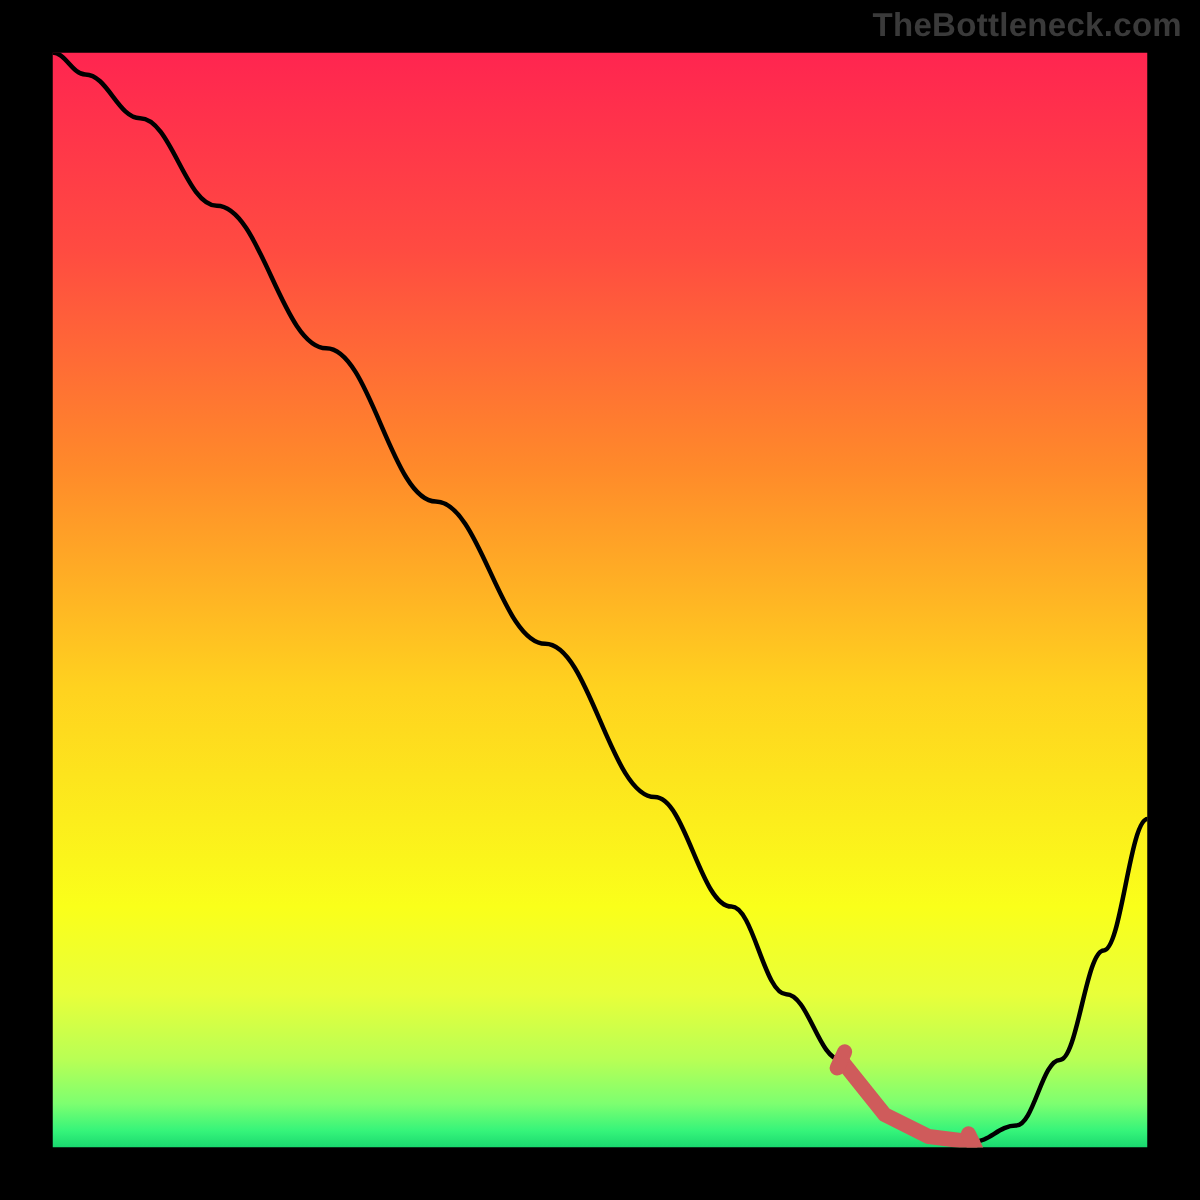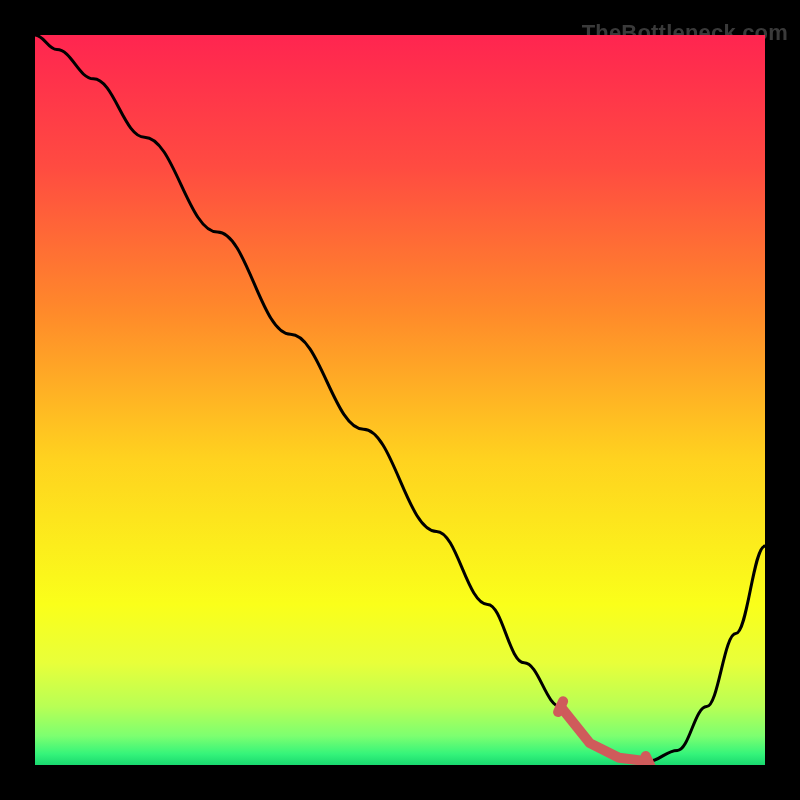--- a/index.html
+++ b/index.html
@@ -12,21 +12,21 @@
     font-family: Arial, Helvetica, sans-serif;
   }
   .outer {
     width: 800px;
     height: 800px;
     background: #000;
     position: relative;
   }
   .watermark {
     position: absolute;
-    top: 20px;
+    top: 4px;
     right: 12px;
     color: #3a3a3a;
     font-size: 22px;
     font-weight: 600;
     letter-spacing: 0.2px;
     margin-left: 44px;
   }
   .plot-frame {
     position: absolute;
     left: 35px;

